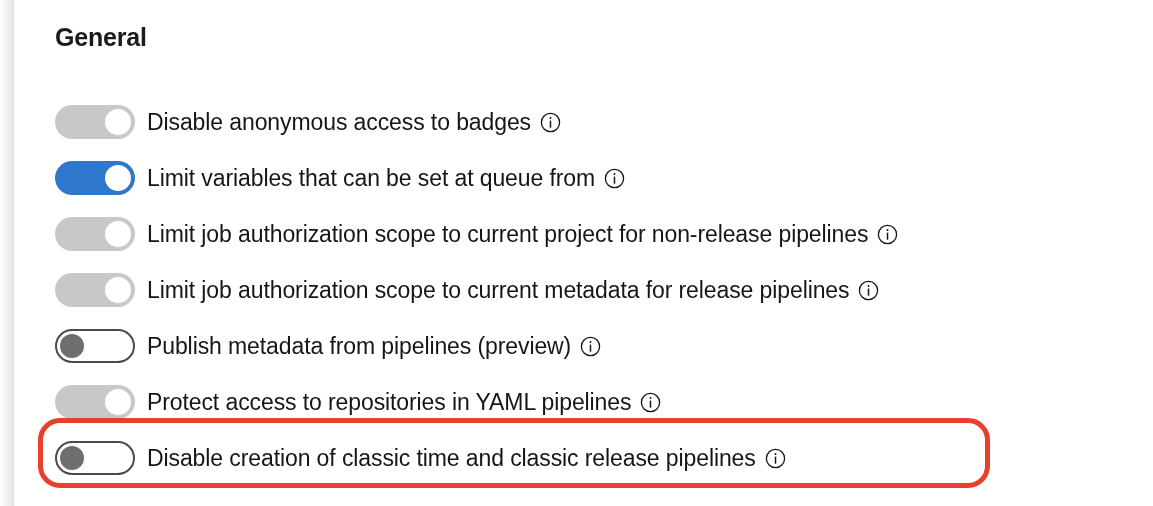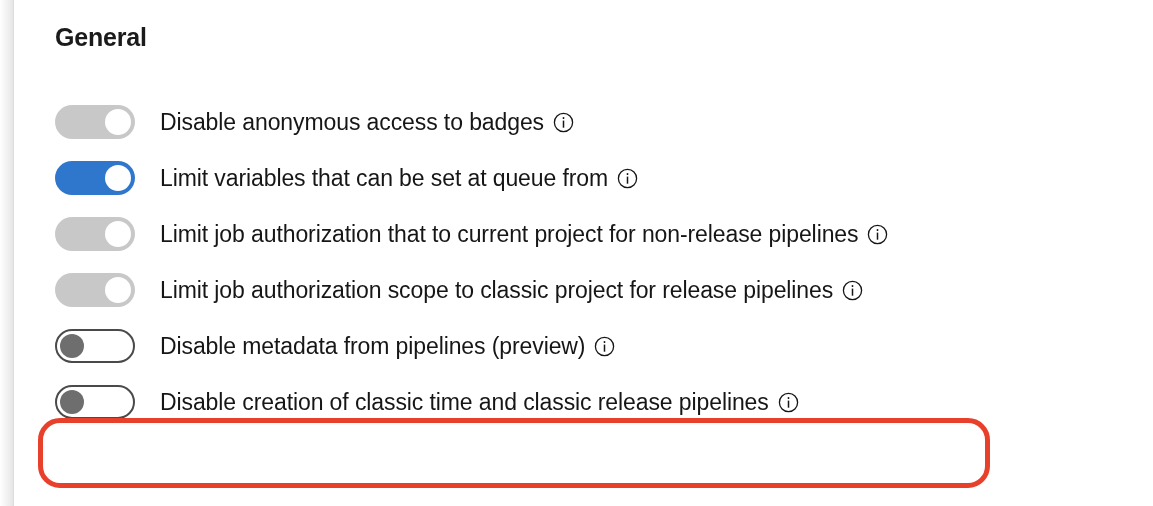--- a/index.html
+++ b/index.html
@@ -128,21 +128,21 @@
     margin-left: 9px;
     vertical-align: 2px;
   }
   .info-icon svg {
     display: block;
   }
 
   .label-wrap {
     display: flex;
     align-items: center;
-    margin-left: 25px;
+    margin-left: 12px;
     justify-content: center;
   }
   .label-wrap .setting-label {
     margin-left: 0;
   }
 
   
   #highlight-annotation {
     position: absolute;
     left: 38px;
@@ -193,51 +193,66 @@
               <rect x="9.75" y="5.1" width="1.5" height="1.9" fill="#161616"></rect>
             </svg>
           </span>
         </div>
       </div>
       <div class="setting-row">
         <div class="toggle state-on-disabled" role="switch" aria-checked="true">
           <span class="knob"></span>
         </div>
         <div class="label-wrap">
-          <span class="setting-label">Limit job authorization that to current project for non-release pipelines</span>
-          <span class="info-icon">
-            <svg width="21" height="21" viewBox="0 0 21 21" aria-hidden="true">
-              <circle cx="10.5" cy="10.5" r="9.1" fill="none" stroke="#161616" stroke-width="1.3"></circle>
-              <rect x="9.75" y="8.6" width="1.5" height="7.1" fill="#161616"></rect>
-              <rect x="9.75" y="5.1" width="1.5" height="1.9" fill="#161616"></rect>
-            </svg>
-          </span>
-        </div>
-      </div>
-      <div class="setting-row">
-        <div class="toggle state-on-disabled" role="switch" aria-checked="true">
-          <span class="knob"></span>
-        </div>
-        <div class="label-wrap">
-          <span class="setting-label">Limit job authorization scope to classic project for release pipelines</span>
+          <span class="setting-label">Limit job authorization scope to current project for non-release pipelines</span>
+          <span class="info-icon">
+            <svg width="21" height="21" viewBox="0 0 21 21" aria-hidden="true">
+              <circle cx="10.5" cy="10.5" r="9.1" fill="none" stroke="#161616" stroke-width="1.3"></circle>
+              <rect x="9.75" y="8.6" width="1.5" height="7.1" fill="#161616"></rect>
+              <rect x="9.75" y="5.1" width="1.5" height="1.9" fill="#161616"></rect>
+            </svg>
+          </span>
+        </div>
+      </div>
+      <div class="setting-row">
+        <div class="toggle state-on-disabled" role="switch" aria-checked="true">
+          <span class="knob"></span>
+        </div>
+        <div class="label-wrap">
+          <span class="setting-label">Limit job authorization scope to current metadata for release pipelines</span>
           <span class="info-icon">
             <svg width="21" height="21" viewBox="0 0 21 21" aria-hidden="true">
               <circle cx="10.5" cy="10.5" r="9.1" fill="none" stroke="#161616" stroke-width="1.3"></circle>
               <rect x="9.75" y="8.6" width="1.5" height="7.1" fill="#161616"></rect>
               <rect x="9.75" y="5.1" width="1.5" height="1.9" fill="#161616"></rect>
             </svg>
           </span>
         </div>
       </div>
       <div class="setting-row">
         <div class="toggle state-off" role="switch" aria-checked="false">
           <span class="knob"></span>
         </div>
         <div class="label-wrap">
-          <span class="setting-label">Disable metadata from pipelines (preview)</span>
+          <span class="setting-label">Publish metadata from pipelines (preview)</span>
+          <span class="info-icon">
+            <svg width="21" height="21" viewBox="0 0 21 21" aria-hidden="true">
+              <circle cx="10.5" cy="10.5" r="9.1" fill="none" stroke="#161616" stroke-width="1.3"></circle>
+              <rect x="9.75" y="8.6" width="1.5" height="7.1" fill="#161616"></rect>
+              <rect x="9.75" y="5.1" width="1.5" height="1.9" fill="#161616"></rect>
+            </svg>
+          </span>
+        </div>
+      </div>
+      <div class="setting-row">
+        <div class="toggle state-on-disabled" role="switch" aria-checked="true">
+          <span class="knob"></span>
+        </div>
+        <div class="label-wrap">
+          <span class="setting-label">Protect access to repositories in YAML pipelines</span>
           <span class="info-icon">
             <svg width="21" height="21" viewBox="0 0 21 21" aria-hidden="true">
               <circle cx="10.5" cy="10.5" r="9.1" fill="none" stroke="#161616" stroke-width="1.3"></circle>
               <rect x="9.75" y="8.6" width="1.5" height="7.1" fill="#161616"></rect>
               <rect x="9.75" y="5.1" width="1.5" height="1.9" fill="#161616"></rect>
             </svg>
           </span>
         </div>
       </div>
       <div class="setting-row">

